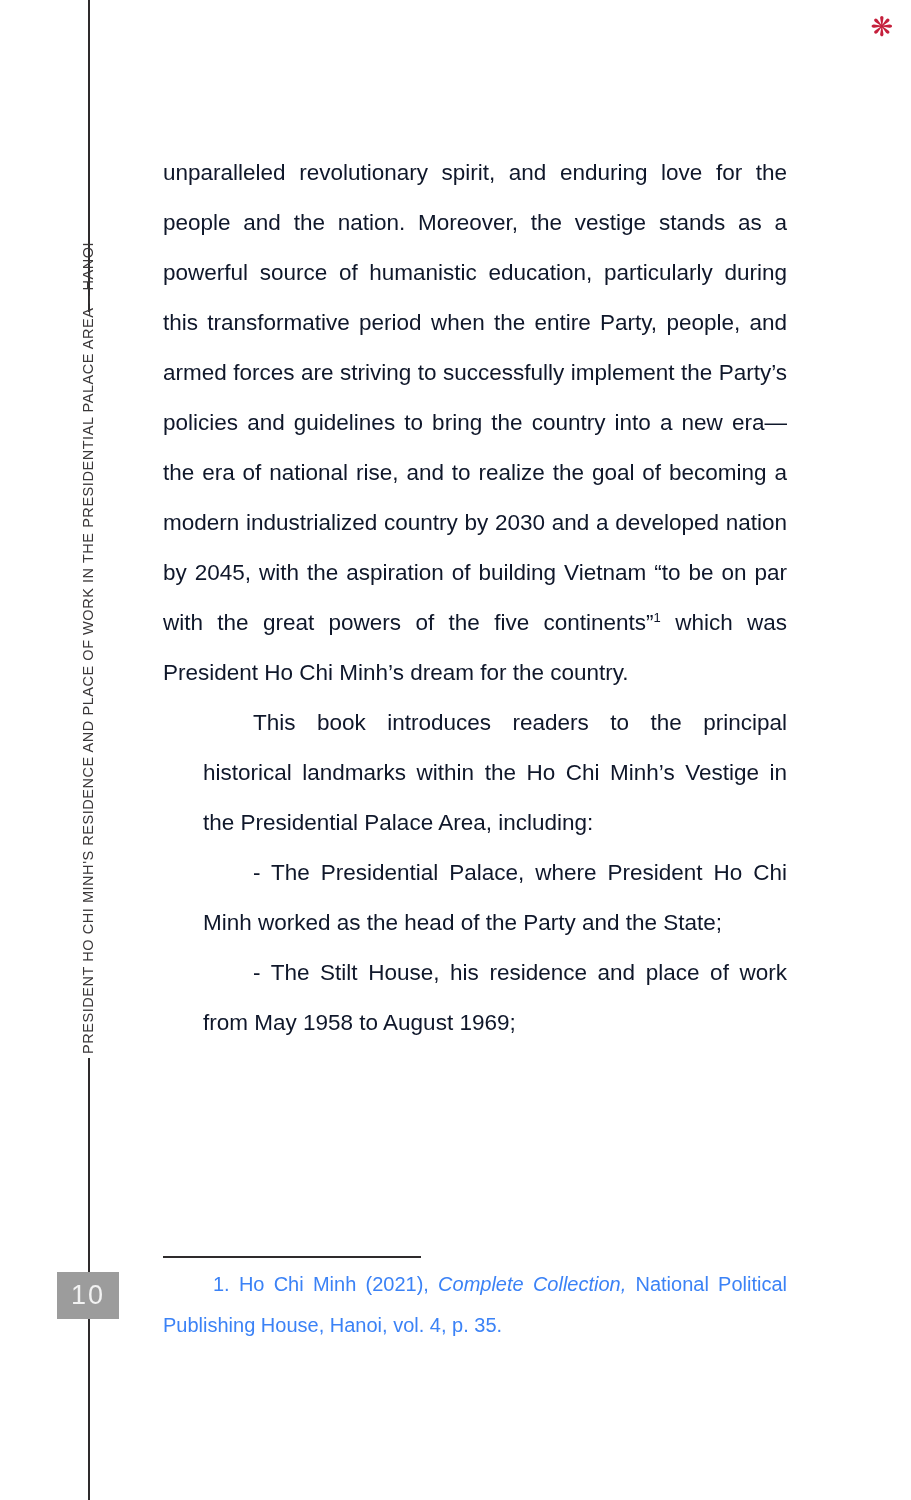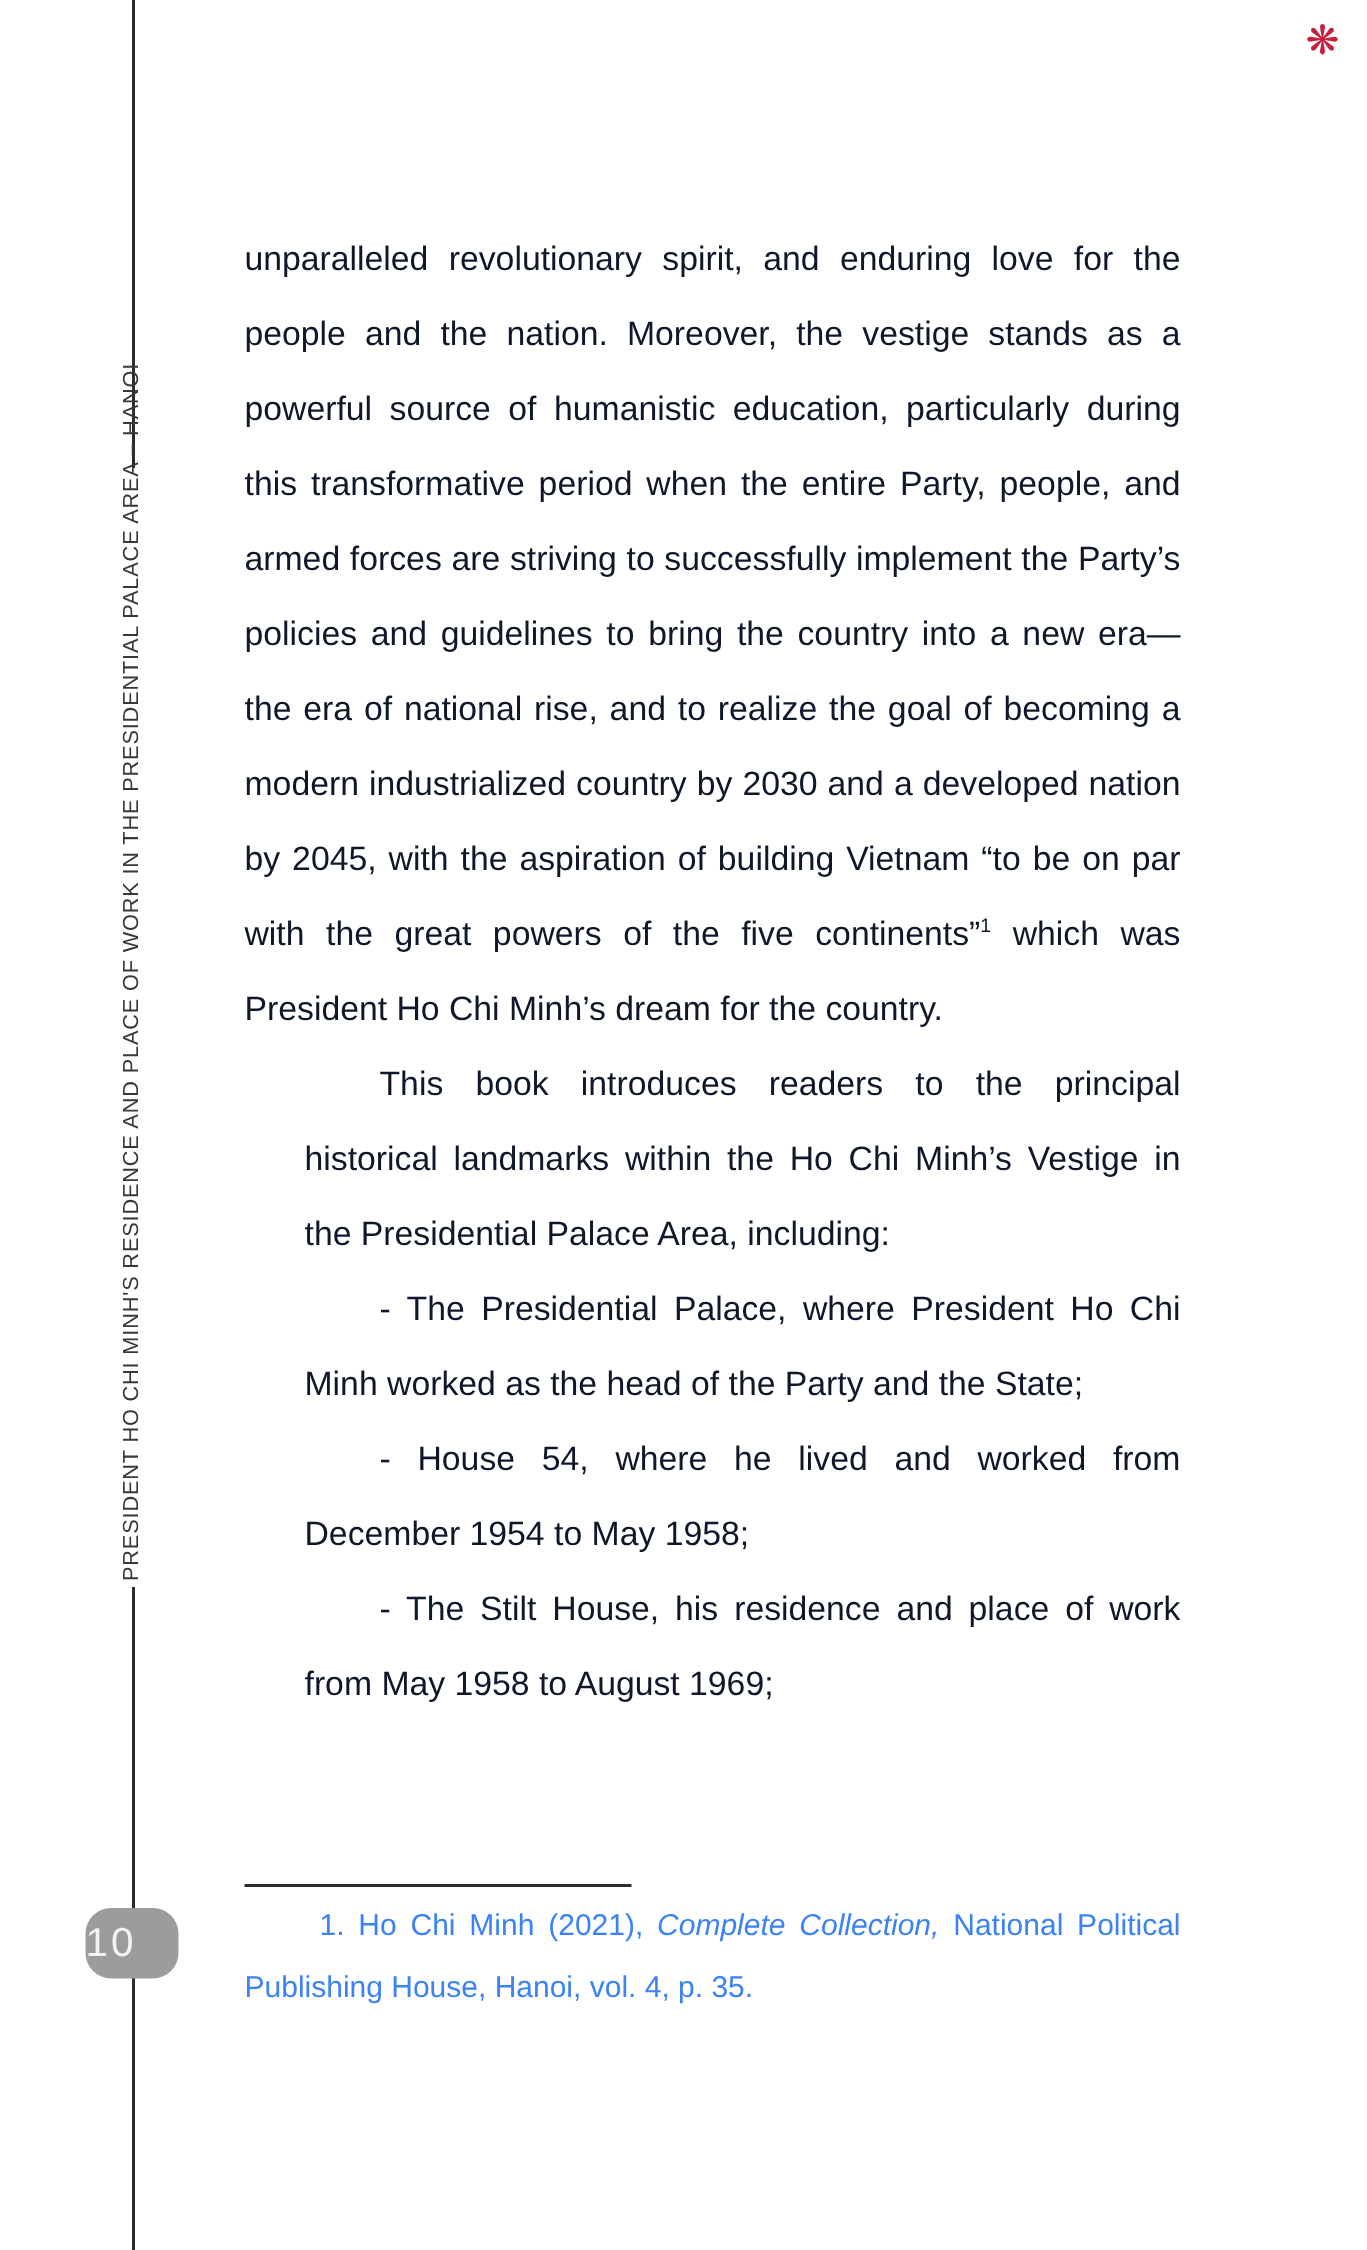--- a/index.html
+++ b/index.html
@@ -44,22 +44,21 @@
   }
   .pagenum-box {
     position: absolute;
     left: 57px;
     top: 1272px;
     width: 62px;
     height: 47px;
     background: #9c9c9c;
     display: flex;
     align-items: center;
-    justify-content: flex-start;
-    border-radius: 17px;
+    justify-content: center;
   }
   .pagenum-box span {
     color: #f2f2f2;
     font-size: 27px;
     letter-spacing: 2px;
   }
   .body-text {
     position: absolute;
     left: 163px;
     top: 148px;
@@ -114,21 +113,20 @@
     <span>10</span>
   </div>
 
   <main class="body-text">
     <p class="para"><span>unparalleled revolutionary spirit, and enduring love for the people and the nation. Moreover, the vestige stands as a powerful source of humanistic education, particularly during this transformative period when the entire Party, people, and armed forces are striving to successfully implement the Party’s policies and guidelines to bring the country into a new era—the era of national rise, and to realize the goal of becoming a modern industrialized country by 2030 and a developed nation by 2045, with the aspiration of building Vietnam “to be on par with the great powers of the five continents”</span><sup class="fnref">1</sup><span> which was President Ho Chi Minh’s dream for the country.</span></p>
 
     <p class="para indent">This book introduces readers to the principal historical landmarks within the Ho Chi Minh’s Vestige in the Presidential Palace Area, including:</p>
 
     <p class="para indent">- The Presidential Palace, where President Ho Chi Minh worked as the head of the Party and the State;</p>
 
-    <p class="para indent">- House 54, where he lived and worked from December 1954 to May 1958;</p>
 
     <p class="para indent">- The Stilt House, his residence and place of work from May 1958 to August 1969;</p>
   </main>
 
   <footer class="footnote-area">
     <div class="footnote-rule"></div>
     <p class="footnote"><span>1. Ho Chi Minh (2021), </span><em>Complete Collection,</em><span> National Political Publishing House, Hanoi, vol. 4, p. 35.</span></p>
   </footer>
 
 </div>

